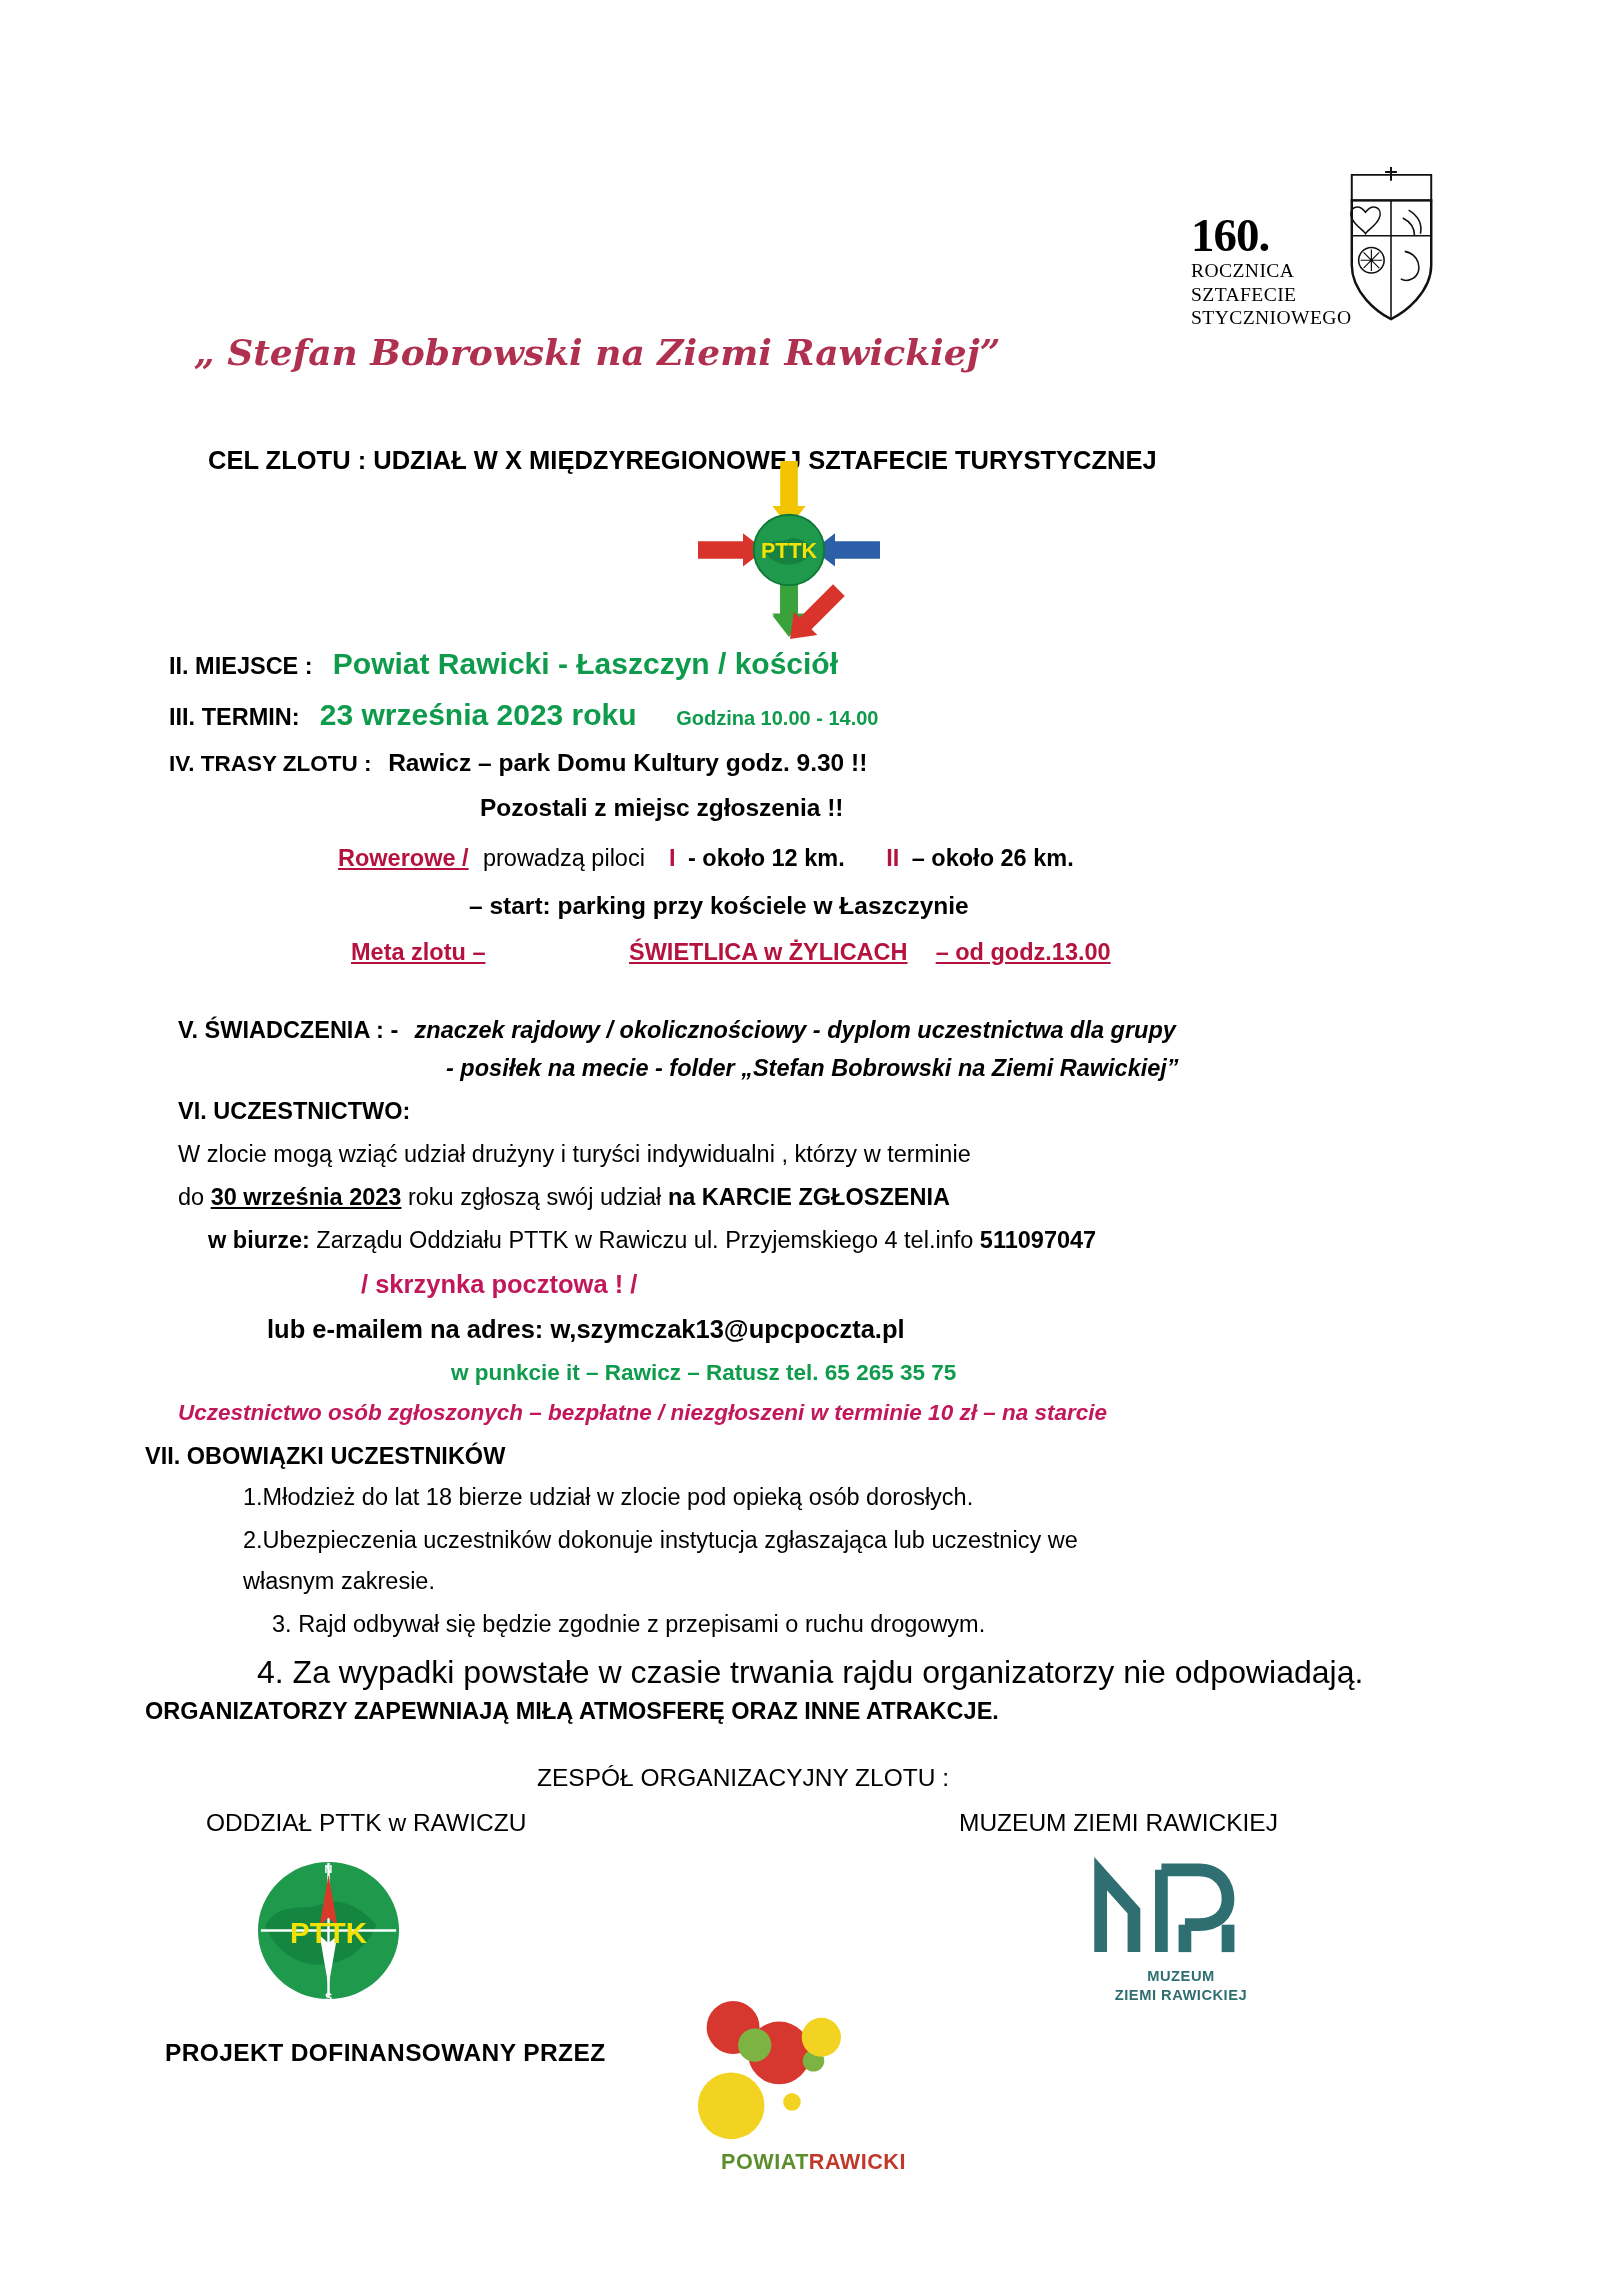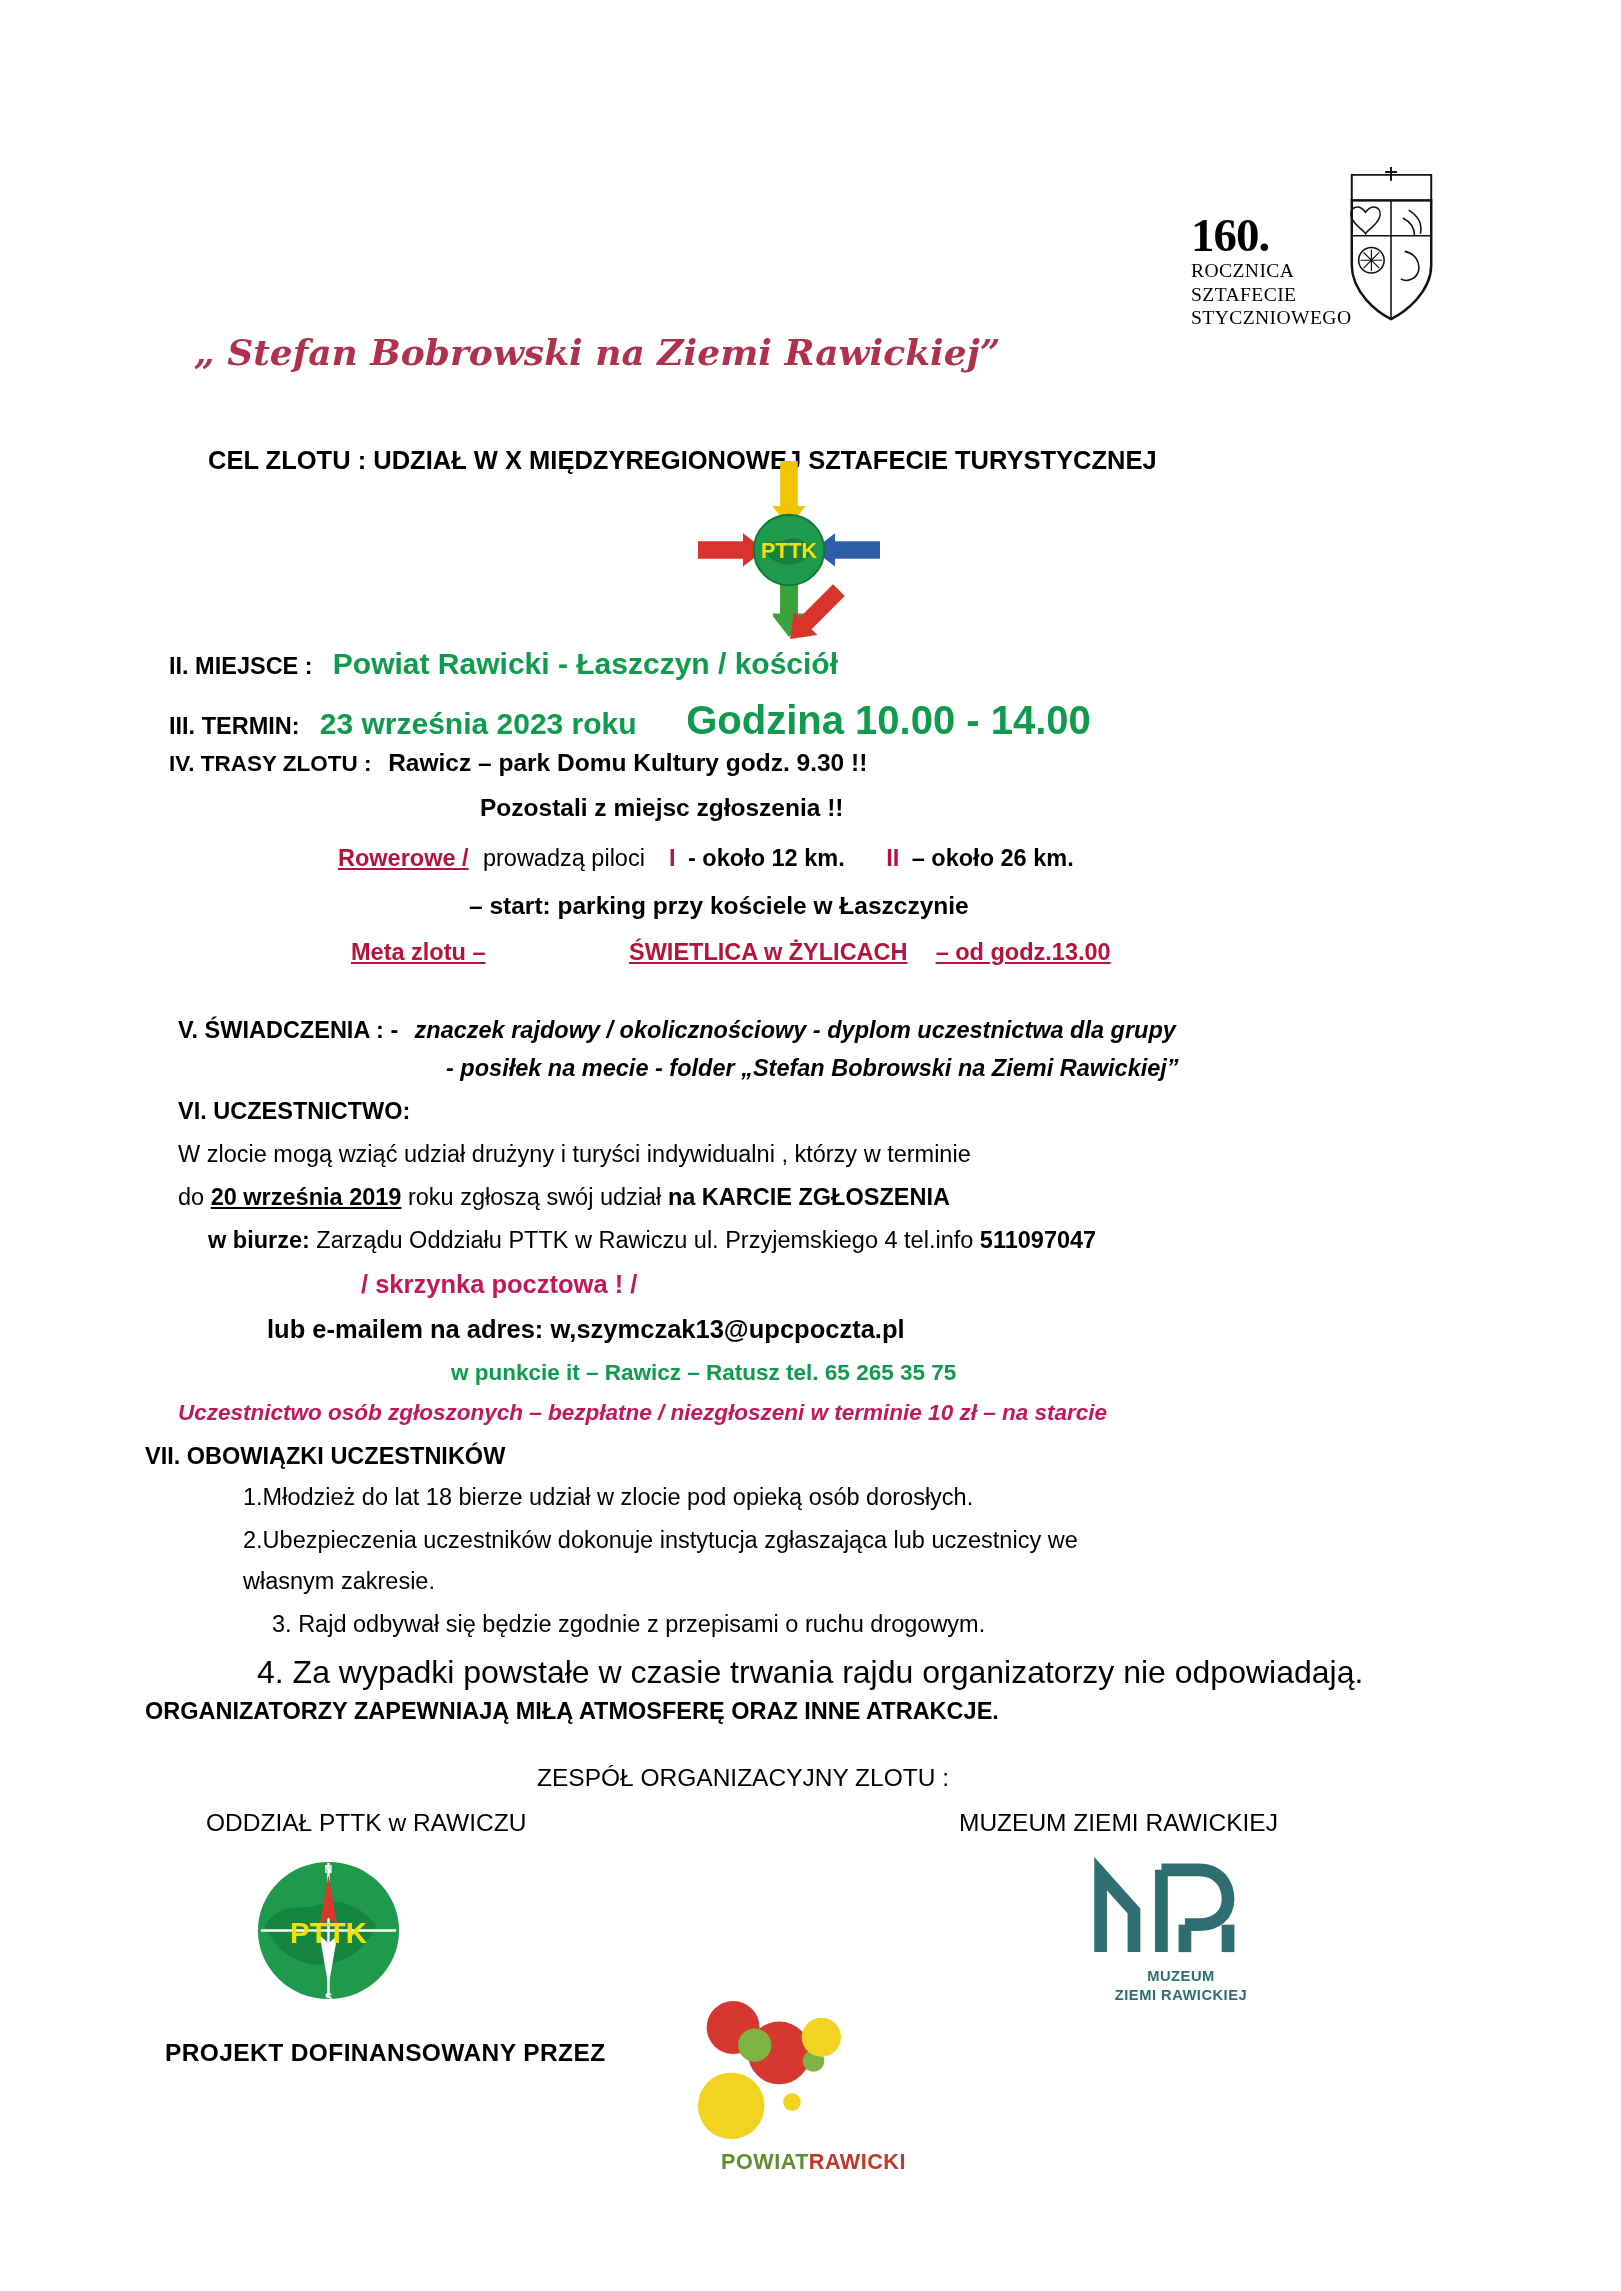--- a/index.html
+++ b/index.html
@@ -102,21 +102,21 @@
   .green { color: #0f9b4c; }
   .red   { color: #c2185b; }
   .crimson { color: #b5123e; }
   .ital { font-style: italic; }
   .u   { text-decoration: underline; }
 
   .l-miejsce   { left: 169px; top: 647px; font-size: 23.5px; font-weight: bold; }
   .l-miejsce .val { font-size: 30px; }
   .l-termin    { left: 169px; top: 698px; font-size: 23.5px; font-weight: bold; }
   .l-termin .val { font-size: 30px; }
-  .l-termin .val2 { font-size: 40px; margin-left: 43px; }
+  .l-termin .val2 { font-size: 20px; margin-left: 33px; }
   .l-trasy     { left: 169px; top: 749px; font-size: 24.5px; font-weight: bold; }
   .l-pozostali { left: 480px; top: 794px; font-size: 24.5px; font-weight: bold; }
   .l-rowerowe  { left: 338px; top: 845px; font-size: 23.5px; }
   .l-start     { left: 469px; top: 892px; font-size: 24.5px; font-weight: bold; }
   .l-meta      { left: 351px; top: 939px; font-size: 23.5px; font-weight: bold; }
 
   .l-swiad1    { left: 178px; top: 1017px; font-size: 23.5px; font-weight: bold; }
   .l-swiad2    { left: 446px; top: 1055px; font-size: 23.5px; font-weight: bold; font-style: italic; }
   .l-ucz       { left: 178px; top: 1098px; font-size: 23.5px; font-weight: bold; }
   .l-u1        { left: 178px; top: 1141px; font-size: 23.5px; }
@@ -280,21 +280,21 @@
   <div class="ln l-swiad1">
     <span>V. ŚWIADCZENIA : -</span>
     <span class="ital" style="margin-left:9.8px">znaczek rajdowy / okolicznościowy  - dyplom uczestnictwa dla grupy</span>
   </div>
   <div class="ln l-swiad2">- posiłek na mecie   -  folder „Stefan Bobrowski na Ziemi Rawickiej”</div>
 
   <div class="ln l-ucz">VI. UCZESTNICTWO:</div>
   <div class="ln l-u1">W zlocie mogą wziąć udział drużyny i turyści indywidualni , którzy w terminie</div>
 
   <div class="ln l-u2">
-    <span>do </span><span class="b u">20 września 2019</span><span> roku zgłoszą swój udział </span><span class="b">na  KARCIE ZGŁOSZENIA</span>
+    <span>do </span><span class="b u">30 września 2023</span><span> roku zgłoszą swój udział </span><span class="b">na  KARCIE ZGŁOSZENIA</span>
   </div>
 
   <div class="ln l-u3">
     <span class="b">w biurze:</span><span> Zarządu Oddziału PTTK w Rawiczu ul. Przyjemskiego 4  tel.info </span><span class="b">511097047</span>
   </div>
 
   <div class="ln l-u4 red">/ skrzynka pocztowa ! /</div>
 
   <div class="ln l-u5">
     <span class="b">lub e-mailem</span><span> na adres: w,szymczak13@upcpoczta.pl</span>

